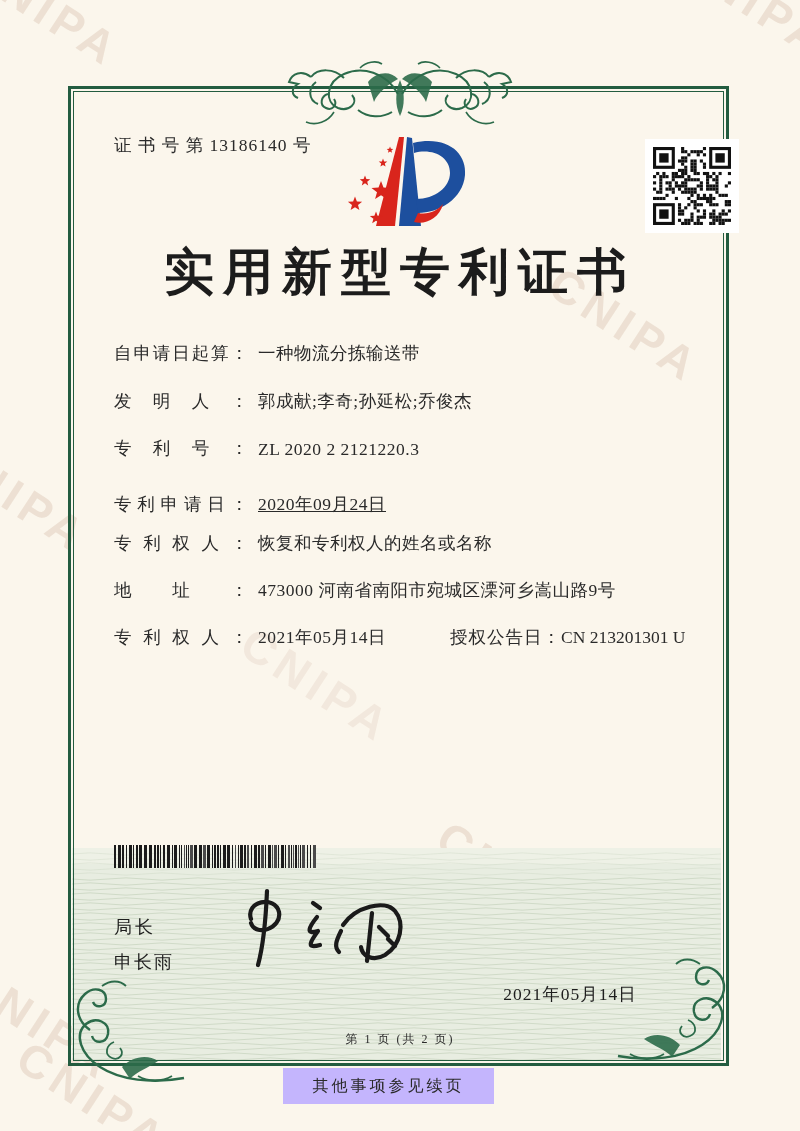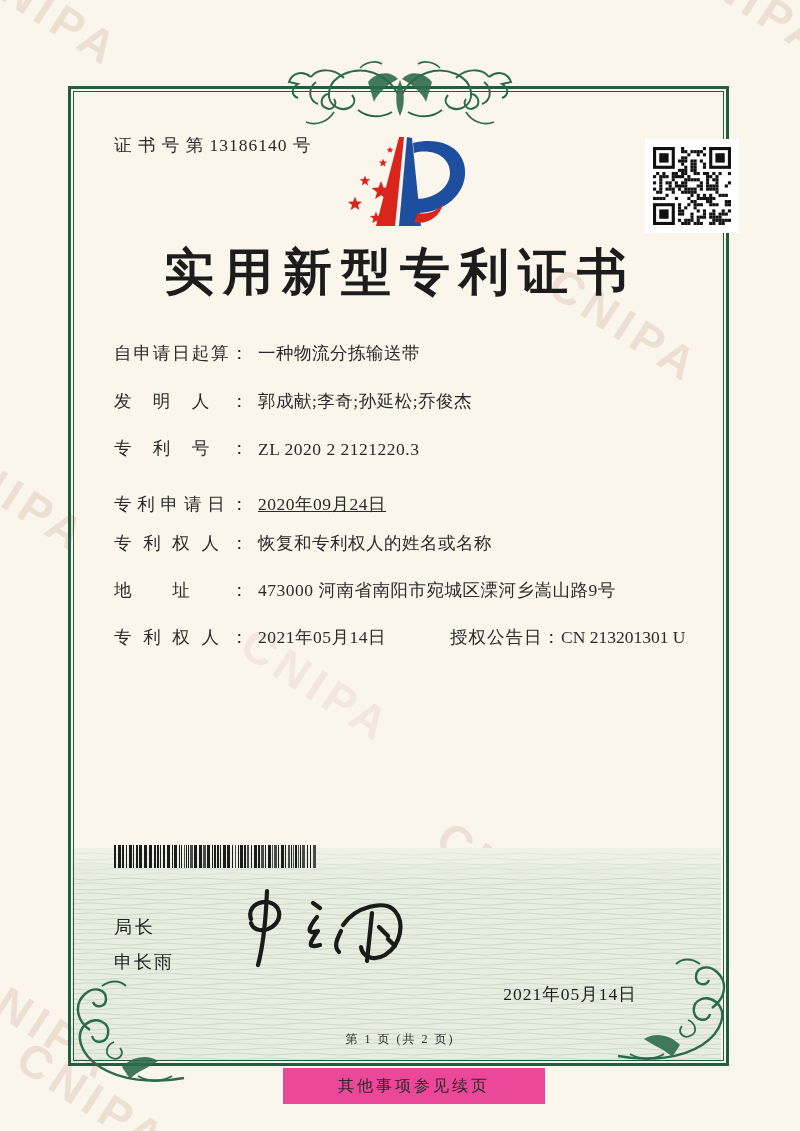--- a/index.html
+++ b/index.html
@@ -33,21 +33,21 @@
               line-height:1.78;color:#222;}
   .paragraphs p{margin:0;text-indent:2em;}
   .barcode{position:absolute;left:114px;top:845px;width:206px;height:23px;}
   .sig-label{position:absolute;left:114px;top:915px;font-size:18px;color:#1e1e1e;letter-spacing:3px;}
   .sig-name{position:absolute;left:114px;top:950px;font-size:18px;color:#1e1e1e;letter-spacing:2px;}
   .sig-script{position:absolute;left:225px;top:885px;width:200px;height:95px;}
   .sig-date{position:absolute;left:460px;top:982px;width:220px;text-align:center;
             font-size:17.5px;color:#1e1e1e;letter-spacing:1px;}
   .page-info{position:absolute;left:0;top:1031px;width:100%;text-align:center;
              font-size:12px;color:#2a2a2a;letter-spacing:2px;}
-  .footer-note{position:absolute;left:283px;top:1068px;width:262px;height:36px;background:#ec4899;
+  .footer-note{position:absolute;left:283px;top:1068px;width:211px;height:36px;background:#c4b5fd;
                display:flex;align-items:center;justify-content:center;font-size:16px;color:#2a2a2a;
                letter-spacing:3px;z-index:3;}
   .ornament{position:absolute;z-index:4;}
   .orn-top{left:268px;top:52px;}
   .orn-bl{left:58px;top:972px;}
   .orn-br{left:612px;top:950px;}
 </style>
 </head>
 <body>
 

